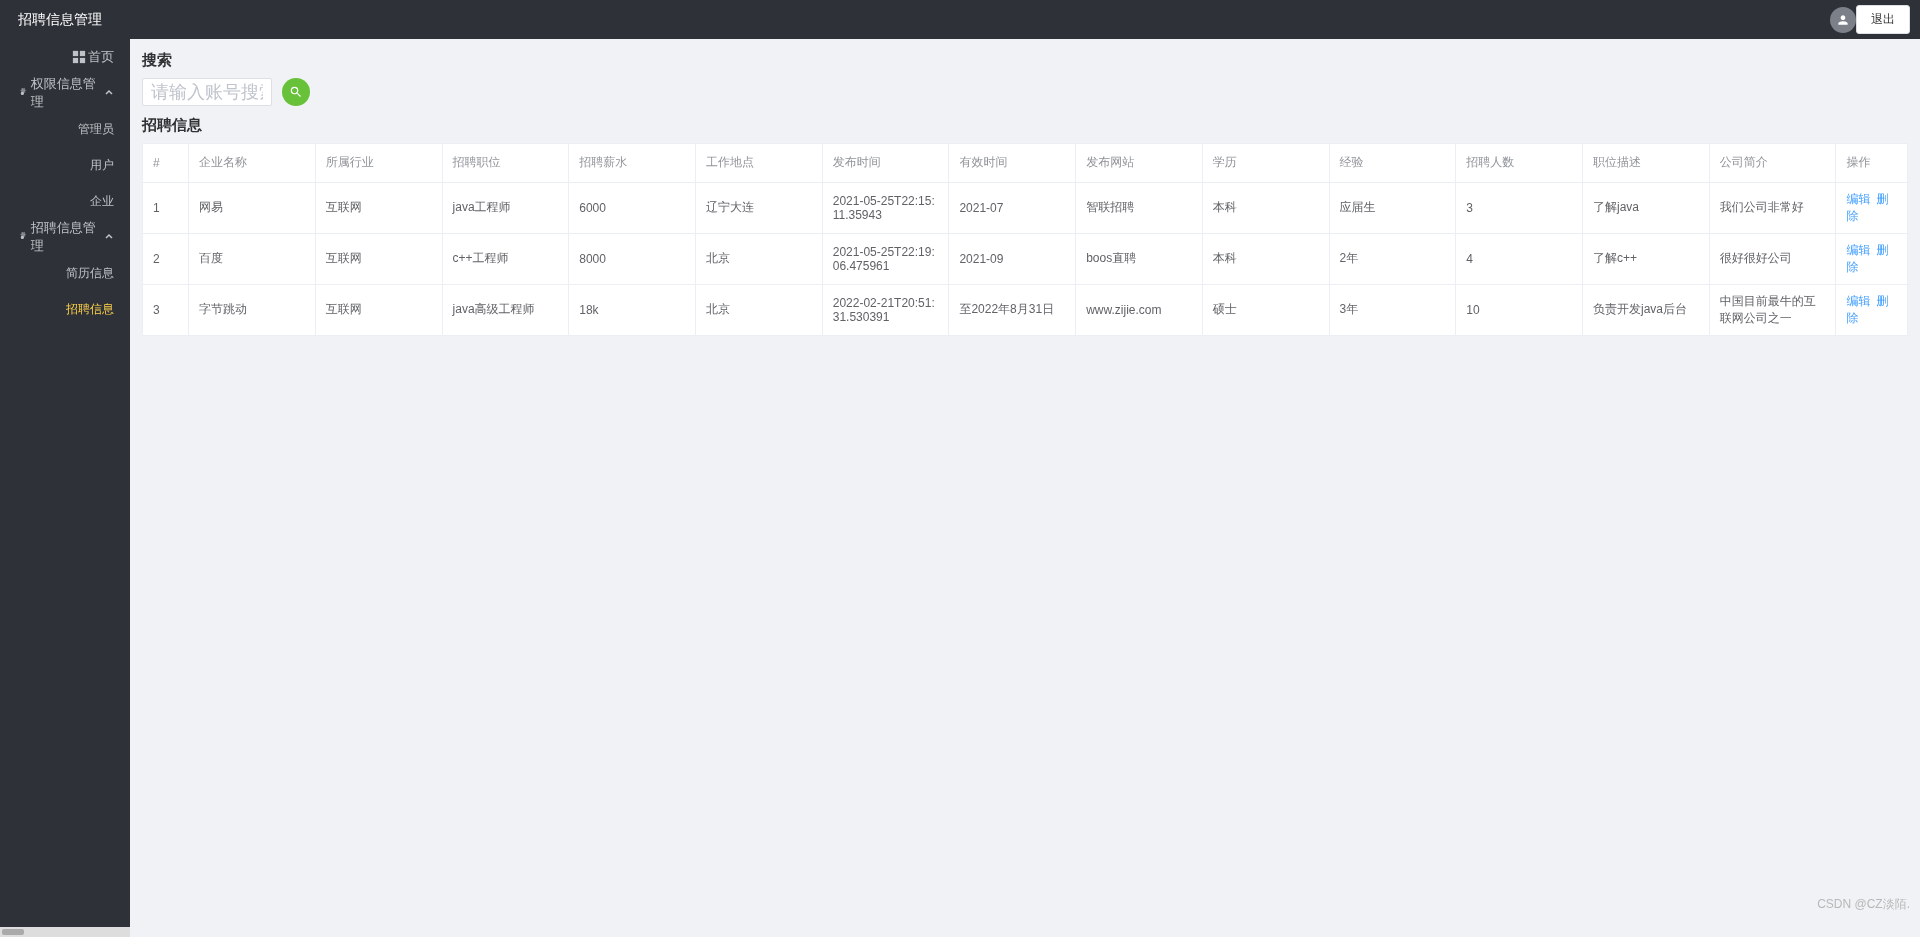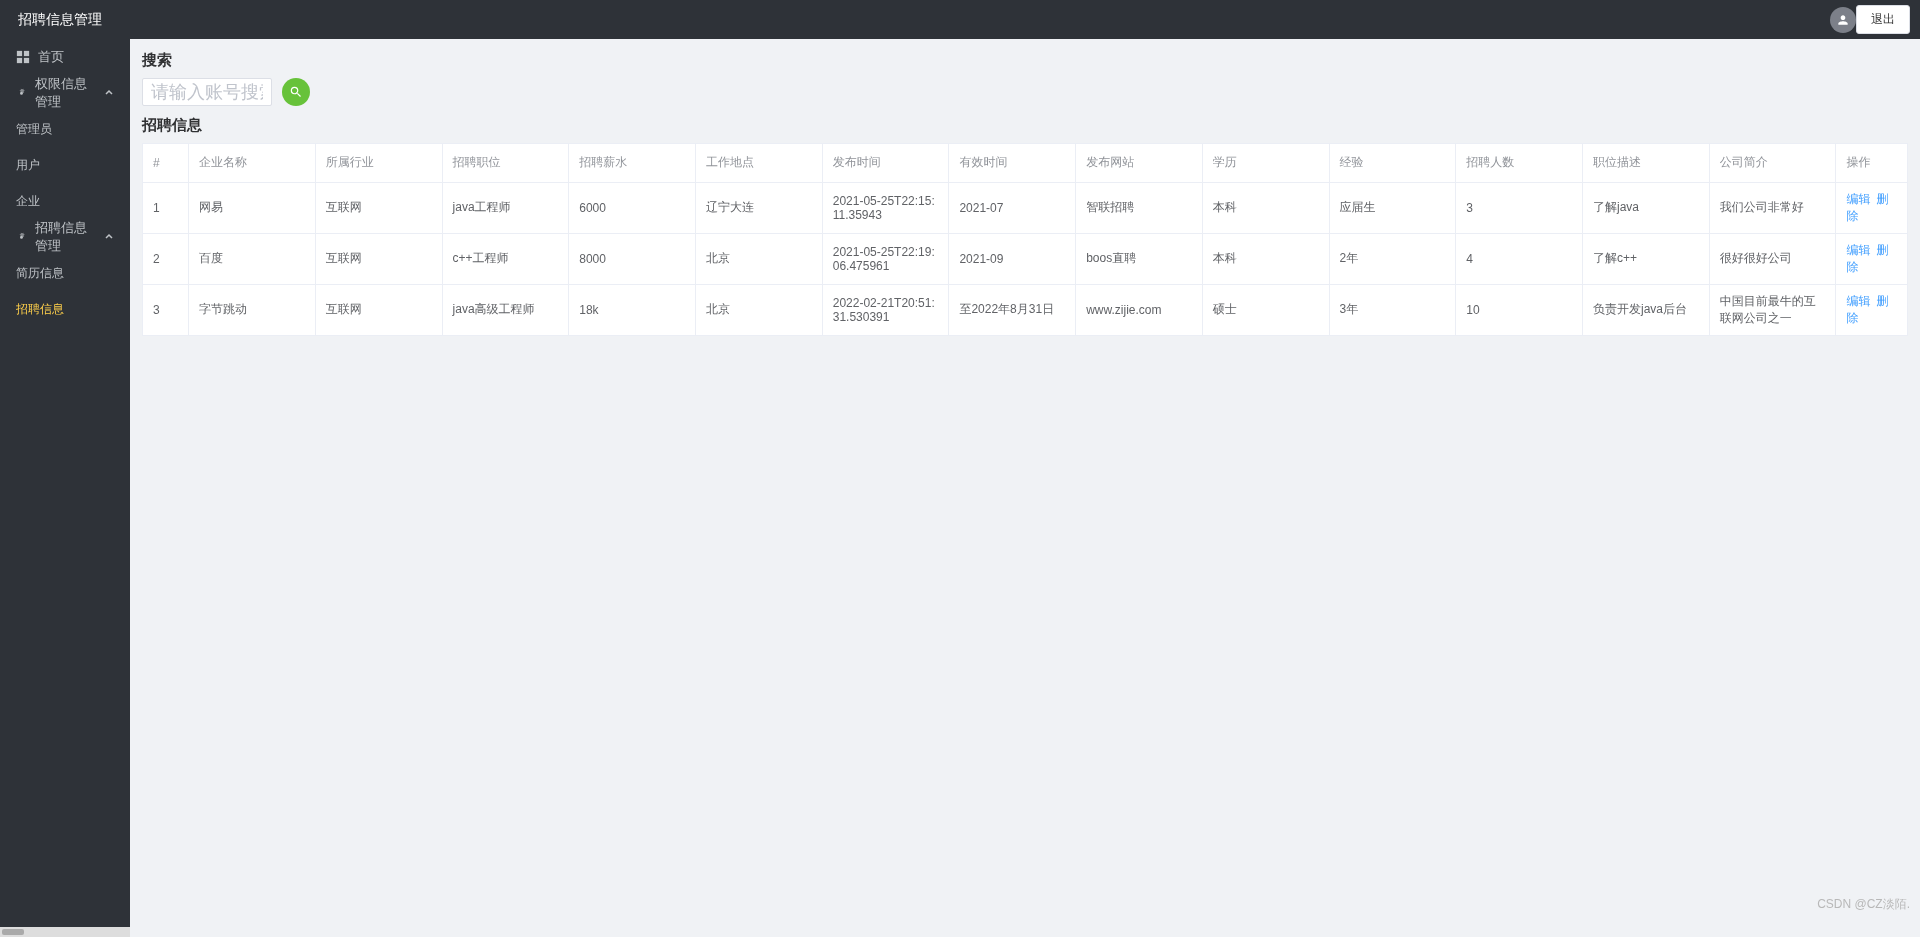--- a/index.html
+++ b/index.html
@@ -5,21 +5,21 @@
 * { margin: 0; padding: 0; box-sizing: border-box; }
 body { font-family: "Microsoft YaHei", "Helvetica Neue", Arial, sans-serif; font-size: 13px; color: #333; background: #f0f2f5; overflow: hidden; }
 .header { height: 39px; background: #2e3238; display: flex; align-items: center; justify-content: space-between; padding: 0 10px; }
 .header-title { color: #fff; font-size: 14px; margin-left: 8px; }
 .header-right { display: flex; align-items: center; }
 .avatar { width: 26px; height: 26px; border-radius: 50%; background: #7c8089; display: flex; align-items: center; justify-content: center; }
 .avatar svg { width: 14px; height: 14px; fill: #fff; }
 .logout-btn { background: #fff; border: 1px solid #dcdfe6; color: #333; padding: 5px 14px; border-radius: 3px; cursor: pointer; font-size: 12px; }
 .container { display: flex; height: calc(100vh - 39px); }
 .sidebar { width: 130px; background: #2e3238; color: #c0c4cc; overflow-y: auto; }
-.menu-item { display: flex; align-items: center; padding: 0 16px; height: 36px; cursor: pointer; font-size: 13px; color: #bfc3c7; gap: 8px; }
+.menu-item { display: flex; align-items: center; padding: 0 16px; height: 36px; cursor: pointer; font-size: 13px; color: #bfc3c7; gap: 2px; justify-content: flex-end; }
 .menu-item.active { color: #ffd04b; }
 .menu-item .icon { width: 14px; height: 14px; display: inline-flex; align-items: center; justify-content: center; }
 .menu-item .chevron { margin-left: auto; }
 .menu-sub .menu-item { font-size: 12px; }
 .main { flex: 1; background: #f0f2f5; padding: 12px; overflow: auto; }
 .section-title { font-size: 15px; font-weight: 600; margin-bottom: 8px; color: #303133; }
 .search-row { display: flex; align-items: center; gap: 10px; margin-bottom: 10px; }
 .search-input { width: 130px; height: 28px; border: 1px solid #dcdfe6; border-radius: 2px; padding: 0 8px; font-size: 18px; color: #606266; }
 .search-input::placeholder { color: #c0c4cc; }
 .search-btn { width: 28px; height: 28px; border-radius: 50%; background: #67c23a; border: none; cursor: pointer; display: flex; align-items: center; justify-content: center; }

